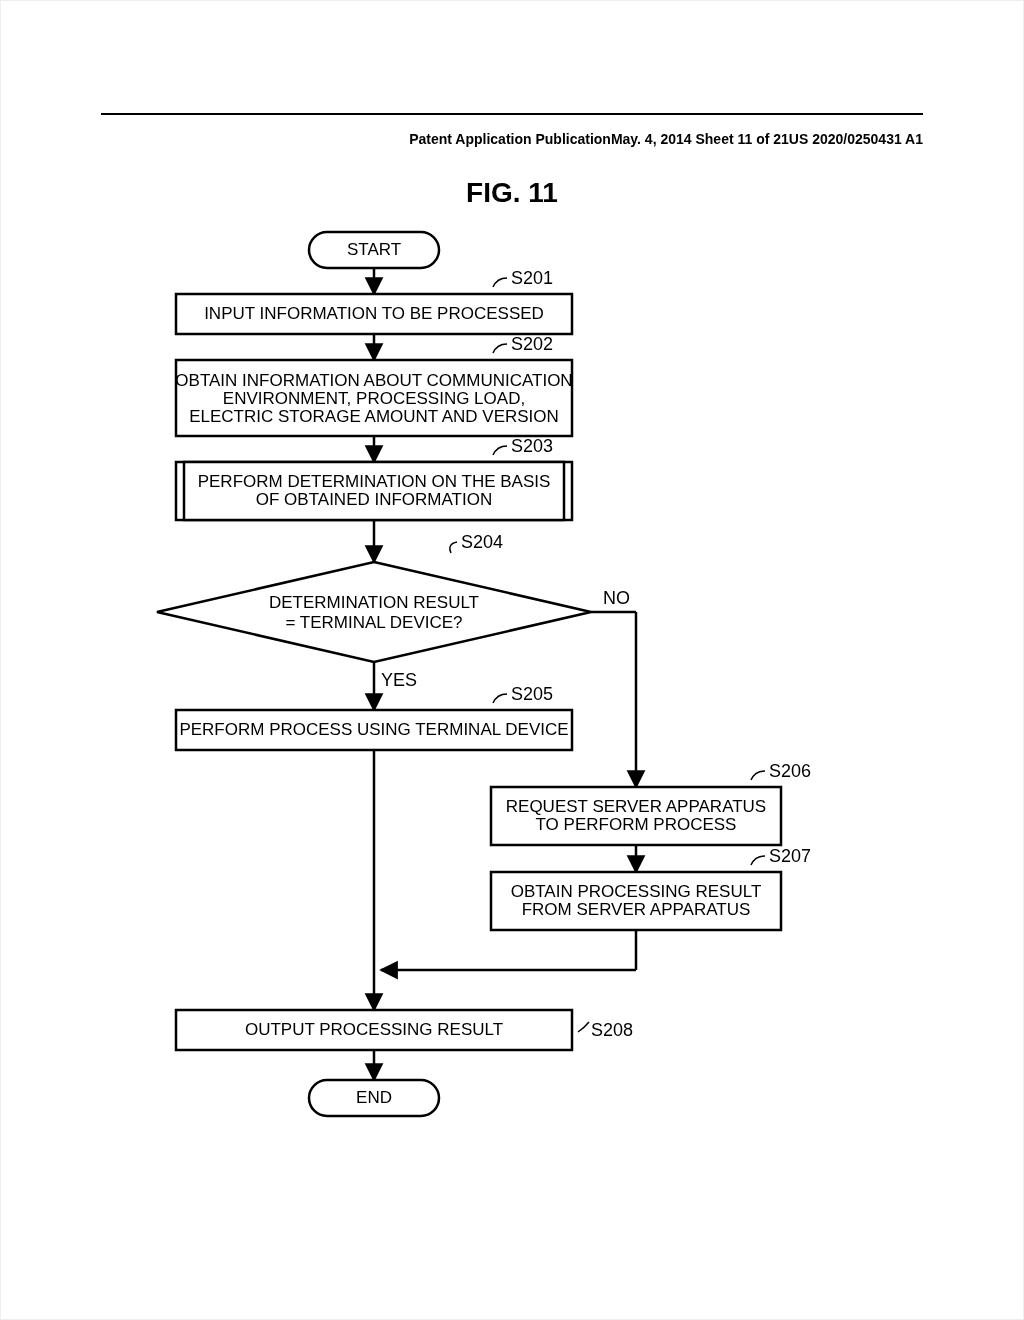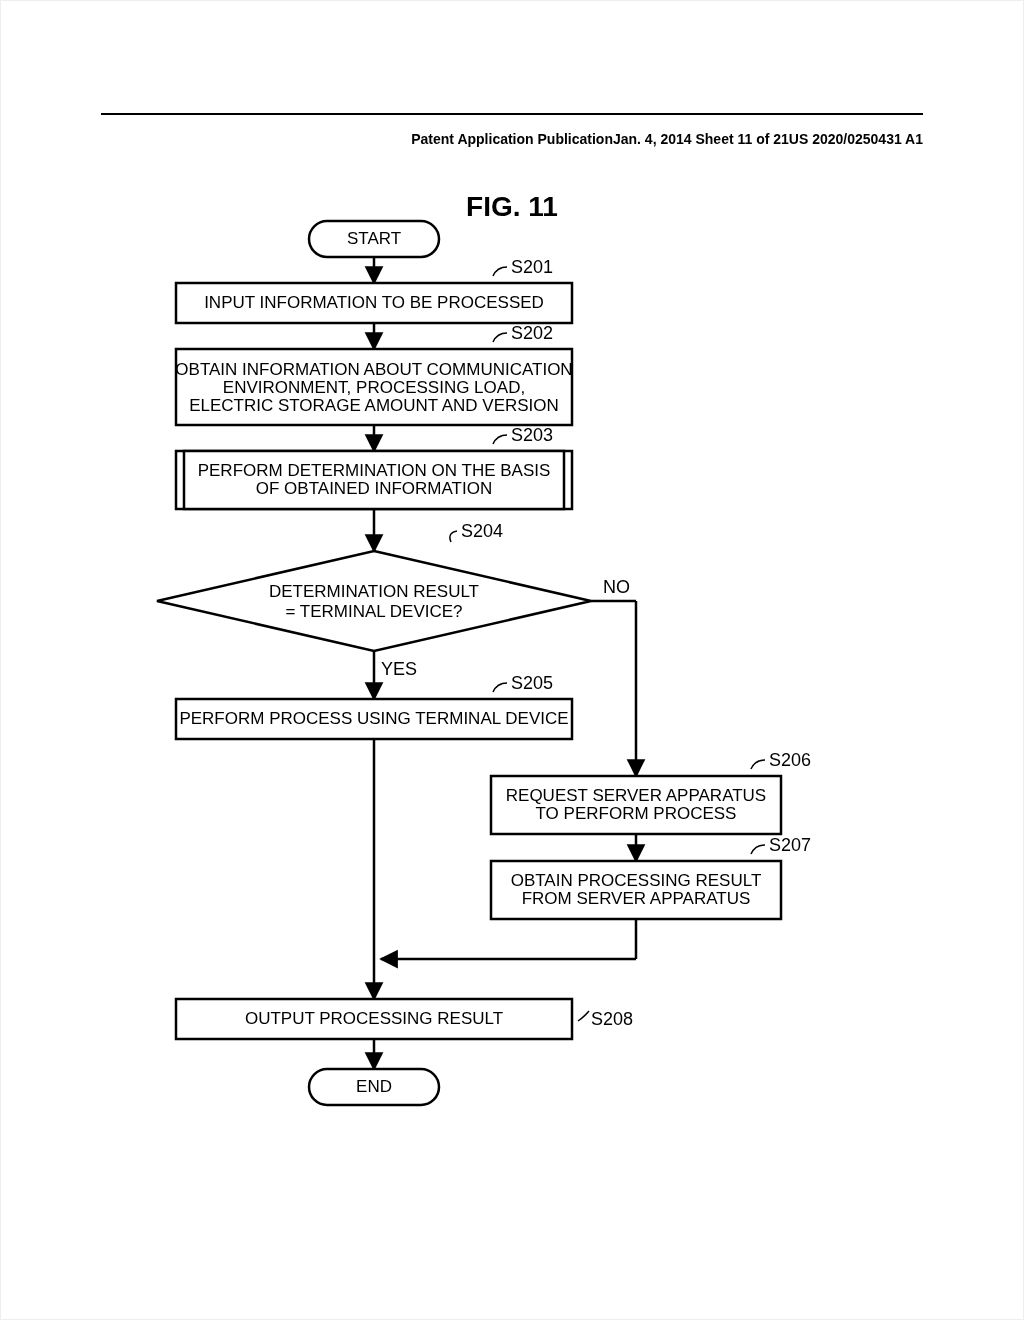--- a/index.html
+++ b/index.html
@@ -26,50 +26,50 @@
   .header-line {
     position: absolute;
     top: 112px;
     left: 100px;
     right: 100px;
     height: 2px;
     background: #000;
   }
   .fig-title {
     position: absolute;
-    top: 190px;
+    top: 176px;
     left: 50%;
     transform: translateX(-50%);
     font-size: 28px;
     font-weight: bold;
   }
   
   .chart {
     position: absolute;
-    top: 220px;
+    top: 231px;
     left: 50px;
     width: 924px;
     height: 1000px;
   }
   svg { overflow: visible; }
   .box     { fill: #fff; stroke: #000; stroke-width: 2.5; }
   .dblbox  { fill: #fff; stroke: #000; stroke-width: 2.5; }
   .term    { fill: #fff; stroke: #000; stroke-width: 2.5; }
   .txt     { font-family: Arial, Helvetica, sans-serif; font-size: 17px; text-anchor: middle; dominant-baseline: middle; }
   .lbl     { font-family: Arial, Helvetica, sans-serif; font-size: 18px; text-anchor: start; }
   .line    { stroke: #000; stroke-width: 2.5; fill: none; }
   .leader  { stroke: #000; stroke-width: 1.5; fill: none; }
 </style>
 </head>
 <body>
 
 <div class="page">
   <div class="header">
     <span>Patent Application Publication</span>
-    <span>Jan. 4, 2014  Sheet 11 of 21</span>
+    <span>May. 4, 2014  Sheet 11 of 21</span>
     <span>US 2020/0250431 A1</span>
   </div>
   <div class="header-line"></div>
 
   <div class="fig-title">FIG. 11</div>
 
   <div class="chart">
     <svg width="924" height="1000" viewBox="0 0 924 1000">
       <defs>
         <marker id="arrow" viewBox="0 0 12 12" refX="10" refY="6" markerWidth="9" markerHeight="9" orient="auto-start-reverse">

